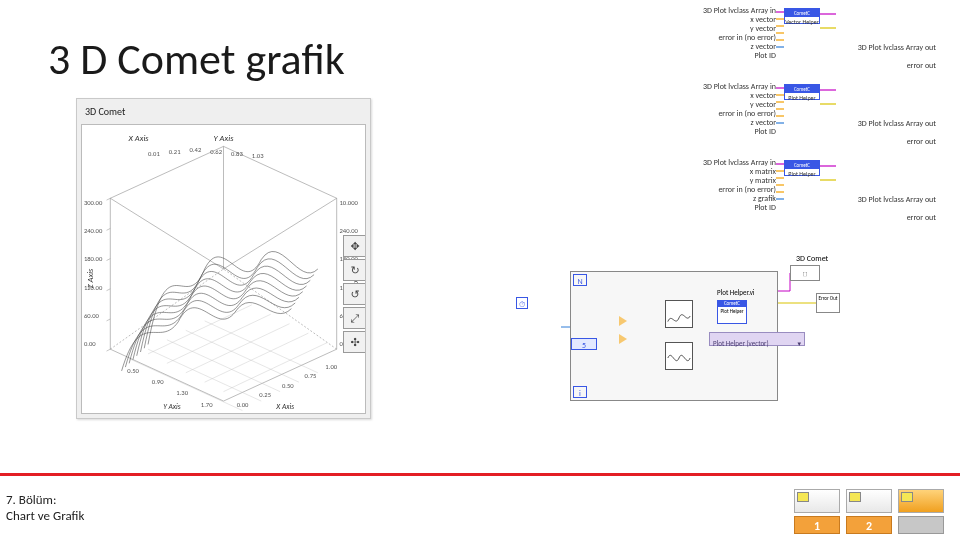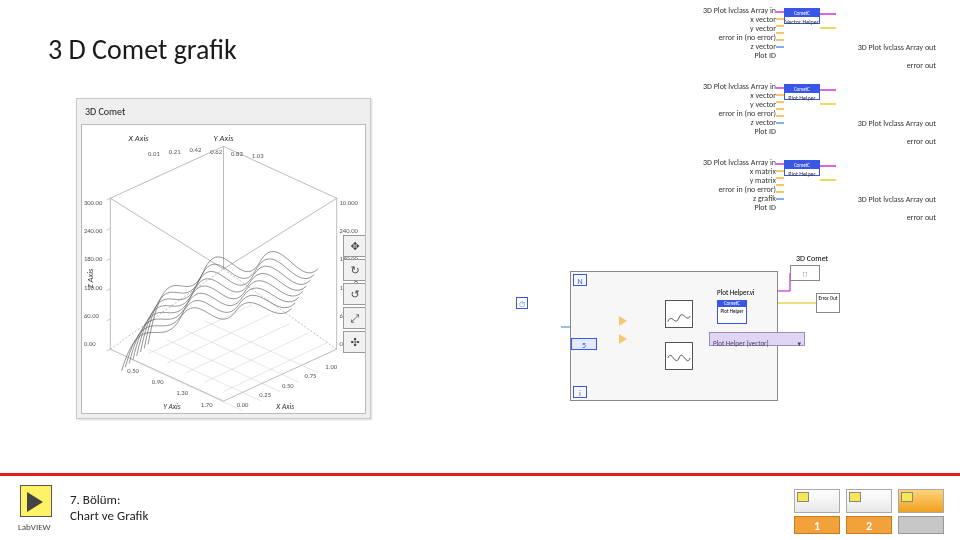--- a/index.html
+++ b/index.html
@@ -10,21 +10,21 @@
     font-family: "Calibri", "Segoe UI", Arial, sans-serif;
     position: relative;
     overflow: hidden;
   }
 
   
   .title {
     position: absolute;
     top: 32px;
     left: 48px;
-    font-size: 28px;
+    font-size: 44px;
     font-weight: 500;
     color: #1a1a1a;
   }
 
   
   .plot-panel {
     position: absolute;
     top: 98px;
     left: 76px;
     width: 295px;
@@ -618,26 +618,20 @@
   </div>
   <div class="comet-ind-label">3D Comet</div>
   <div class="comet-ind">〔〕</div>
   <div class="err-ind">Error Out</div>
 </div>
 
 <div class="red-line"></div>
 <div class="red-line-accent"></div>
 
 <div class="footer">
-  <div>
-    <div class="lv-icon">
-        <div class="play"></div>
-      </div>
-    <div class="lv-text-small" style="margin-left:18px">LabVIEW</div>
-  </div>
   <div class="footer-text">
     <div>7. Bölüm:</div>
     <div>Chart ve Grafik</div>
   </div>
 
   <div class="courseware">
     <div class="cw-col">
       <div class="cw-thumb"></div>
       <div class="cw-num">1</div>
     </div>

